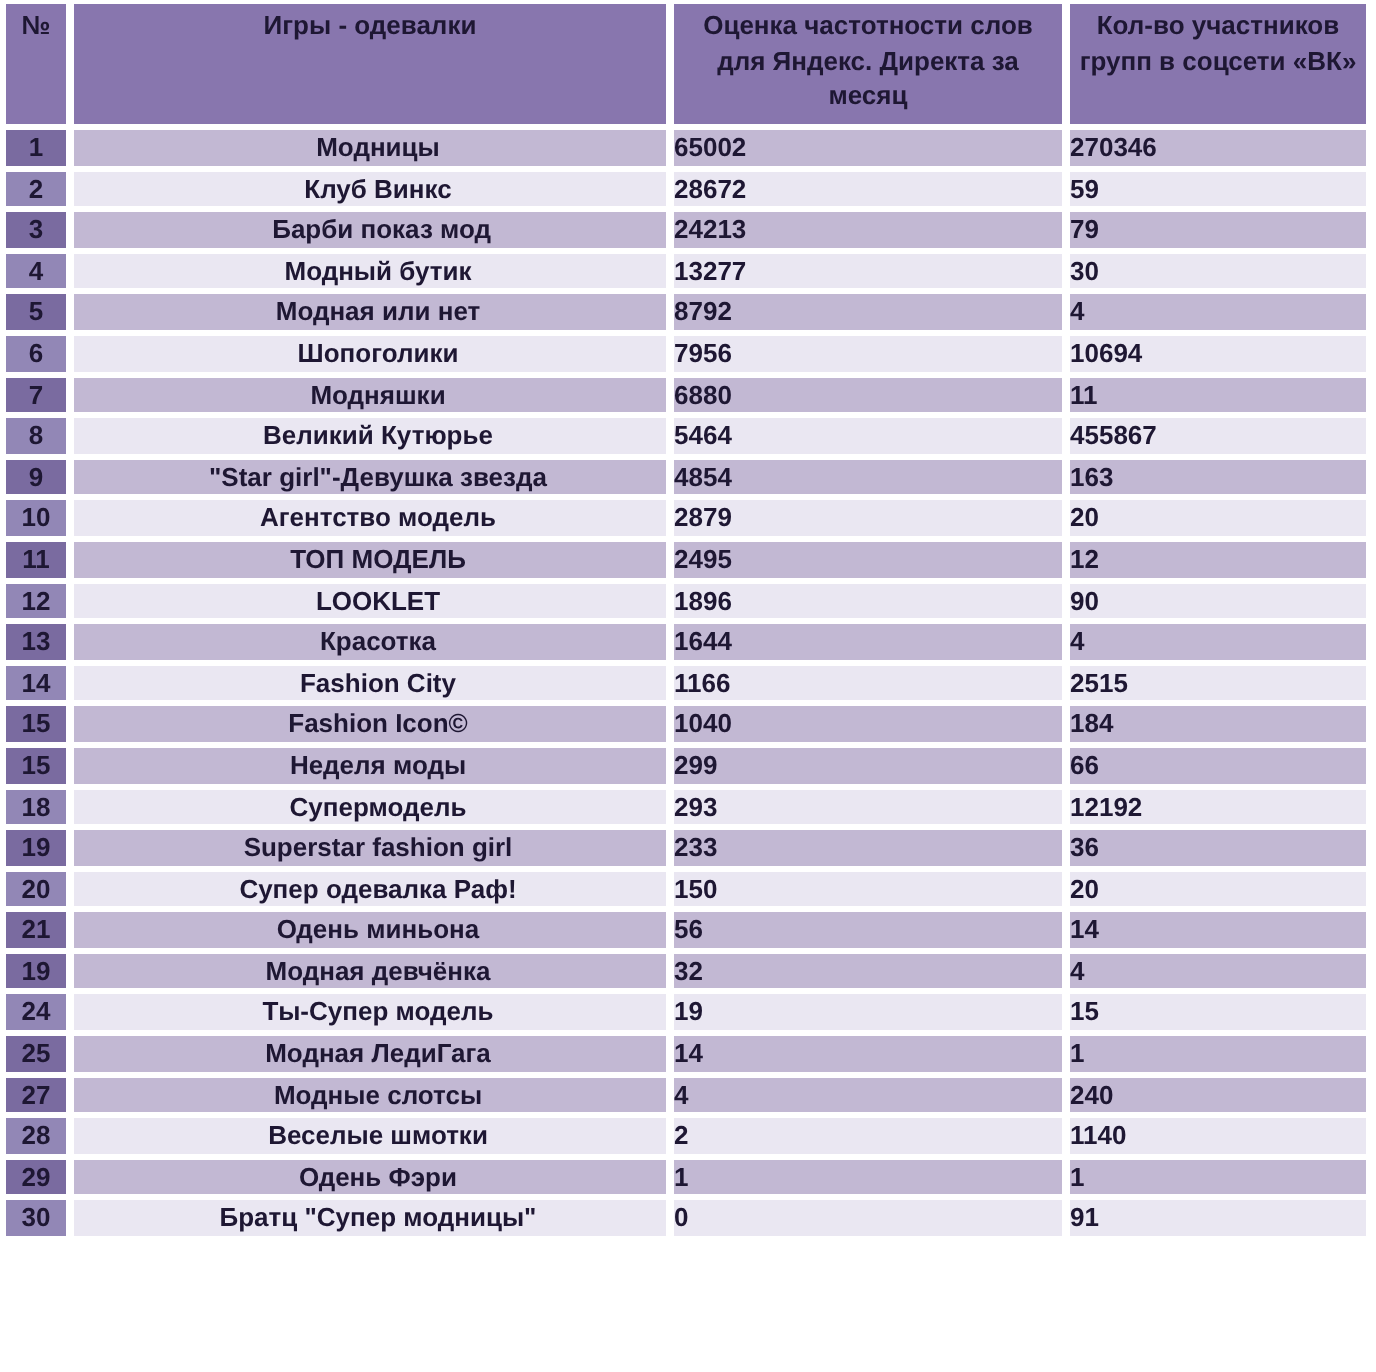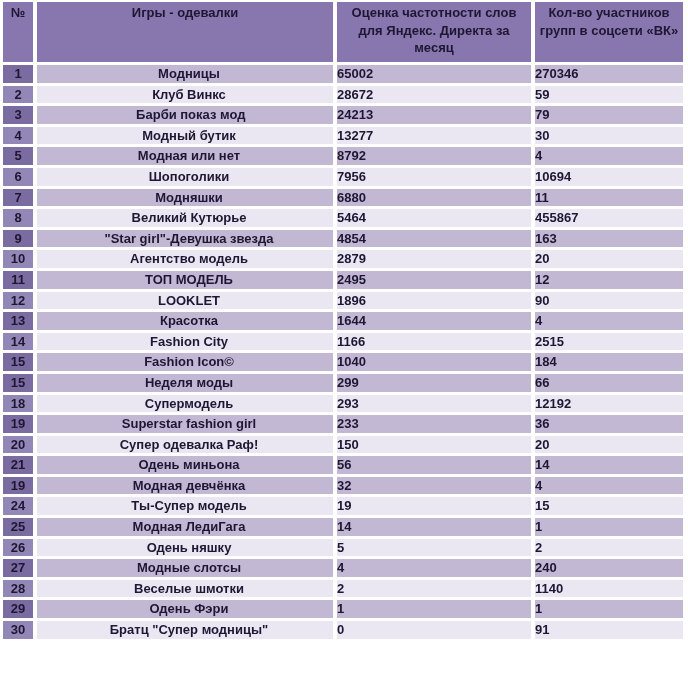--- a/index.html
+++ b/index.html
@@ -199,26 +199,20 @@
         <td class="name-cell">Ты-Супер модель</td>
         <td class="val-cell">19</td>
         <td class="val-cell">15</td>
       </tr>
       <tr class="odd">
         <td class="num-cell">25</td>
         <td class="name-cell">Модная ЛедиГага</td>
         <td class="val-cell">14</td>
         <td class="val-cell">1</td>
       </tr>
-      <tr class="even">
-        <td class="num-cell">26</td>
-        <td class="name-cell">Одень няшку</td>
-        <td class="val-cell">5</td>
-        <td class="val-cell">2</td>
-      </tr>
       <tr class="odd">
         <td class="num-cell">27</td>
         <td class="name-cell">Модные слотсы</td>
         <td class="val-cell">4</td>
         <td class="val-cell">240</td>
       </tr>
       <tr class="even">
         <td class="num-cell">28</td>
         <td class="name-cell">Веселые шмотки</td>
         <td class="val-cell">2</td>

